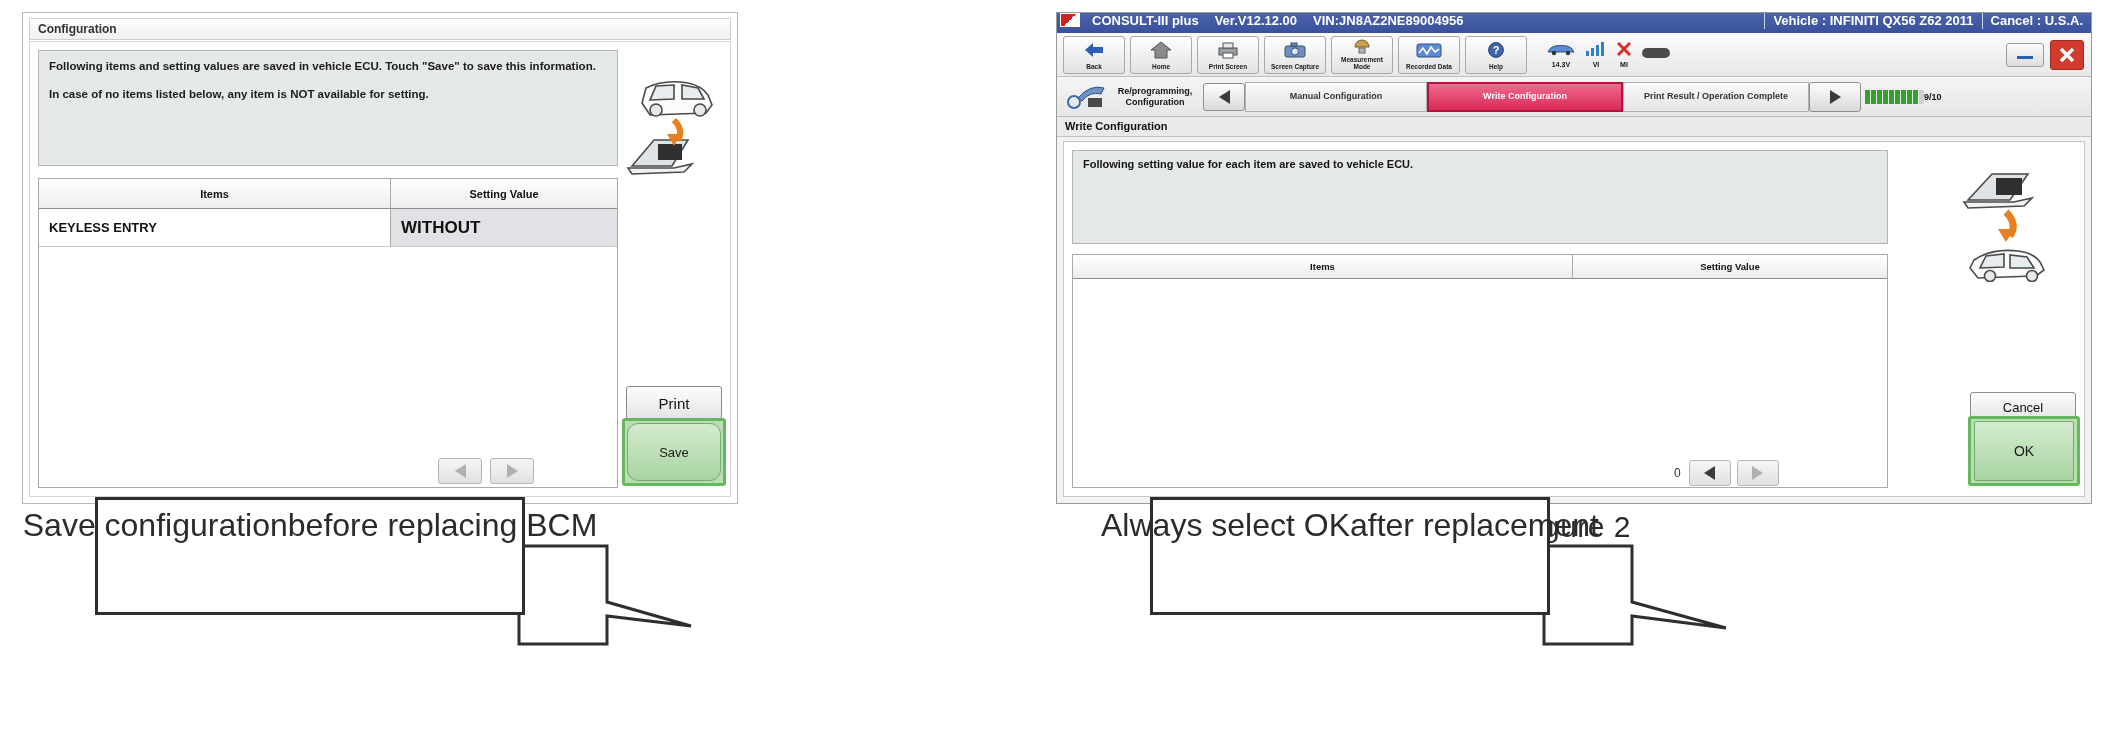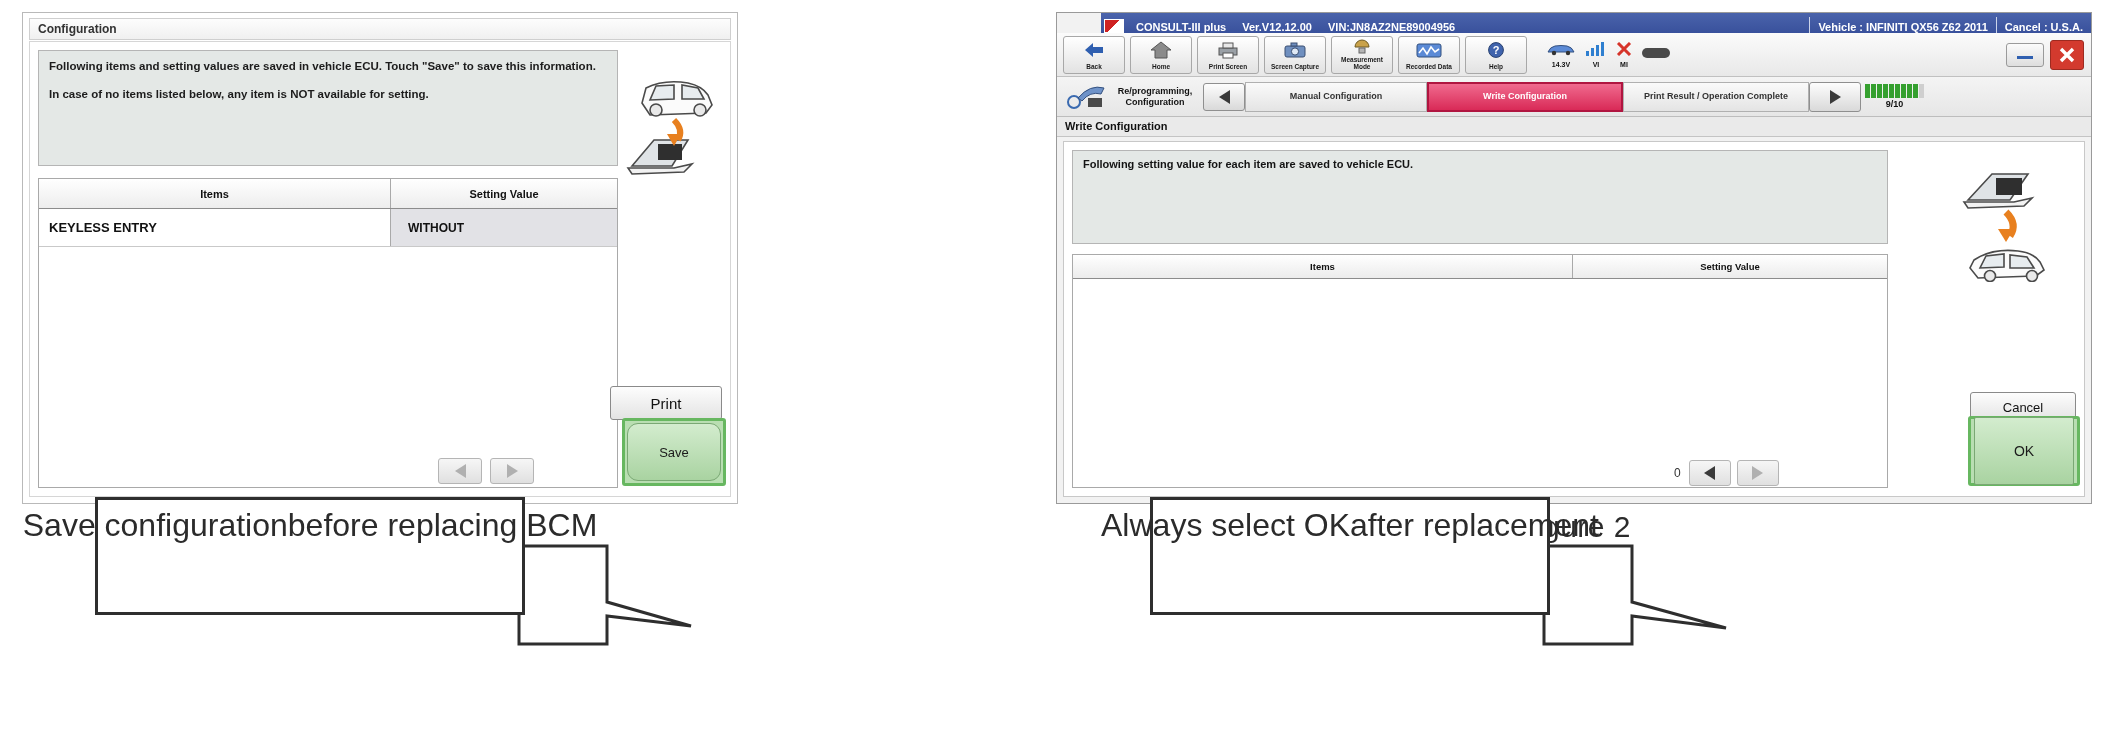--- a/index.html
+++ b/index.html
@@ -73,31 +73,31 @@
   }
   .col-item { width:352px; border-right:1px solid #a9a9a9; }
   .col-val  { flex:1; }
   .tbl-row { display:flex; height:38px; border-bottom:1px solid #c9c9c9; }
   .tbl-row .cell-item {
     width:352px; border-right:1px solid #a9a9a9;
     display:flex; align-items:center; padding-left:10px;
     font-size:13px; font-weight:700; color:#111; background:#ffffff;
   }
   .tbl-row .cell-val {
-    flex:1; display:flex; align-items:center; padding-left:17px;
-    font-size:12px; font-weight:700; color:#111; background:#e2e2e6;
+    flex:1; display:flex; align-items:center; padding-left:10px;
+    font-size:17px; font-weight:700; color:#111; background:#e2e2e6;
   }
 
   
   .graphic1 { position:absolute; right:4px; top:28px; width:110px; height:120px; }
   .graphic2 { position:absolute; right:14px; top:22px; width:120px; height:118px; }
 
   
   .btn-print {
-    position:absolute; right:8px; top:344px; width:112px; height:34px;
+    position:absolute; right:8px; top:344px; width:96px; height:34px;
     border:1px solid #8a8a8a; border-radius:3px;
     background:linear-gradient(#fdfdfd,#e3e3e3);
     font-size:15px; color:#111;
     display:flex; align-items:center; justify-content:center;margin-left:44px;
   }
   .btn-save-wrap {
     position:absolute; right:4px; bottom:10px; width:104px; height:68px;
     border:3px solid #67b760; border-radius:3px;
     background:#b9deb2;
     display:flex; align-items:center; justify-content:center;
@@ -137,22 +137,22 @@
 
   
   .win2 {
     position:absolute; inset:0;
     background:#f2f2f2;
     border:1px solid #9a9a9a;
   }
   .titlebar {
     position:absolute; left:0; top:0; right:0; height:20px;
     background:linear-gradient(#4a63ab,#39519c);
-    display:flex; align-items:flex-end;
-    color:#ffffff; font-size:11px; font-weight:700;margin-left:44px;
+    display:flex; align-items:flex-start;
+    color:#ffffff; font-size:13px; font-weight:700;
   }
   .tb-logo {
     width:20px; height:14px; margin:0 4px 0 3px;
     background:linear-gradient(135deg,#cf2222 0 50%,#ffffff 50% 100%);
     border:1px solid #ffffff;
     font-size:7px; color:#fff; text-align:center; line-height:12px;
   }
   .tb-seg { padding:0 8px; white-space:nowrap; }
   .tb-div { width:1px; height:16px; background:#ccd4ea; }
   .tb-spacer { flex:1; }
@@ -208,21 +208,21 @@
     height:30px; border:1px solid #b0b0b0;
     display:flex; align-items:center; justify-content:center; text-align:center;
     font-size:9px; font-weight:700; color:#333;
     background:linear-gradient(#fafafa,#e4e4e4);
     padding:0 6px; line-height:1.12;
   }
   .flow-step.active {
     background:linear-gradient(#f06a8e,#d92a57);
     color:#ffffff; border:2px solid #b01540;
   }
-  .progress-wrap { display:flex; flex-direction:column; align-items:center; margin-left:4px; margin-right:8px; }
+  .progress-wrap { display:flex; flex-direction:row; align-items:center; margin-left:4px; margin-right:8px; }
   .pbar { display:flex; gap:1px; }
   .pbar i { display:block; width:5px; height:14px; background:#35a02f; }
   .pbar i.off { background:#cfcfcf; }
   .pnum { font-size:9px; font-weight:700; color:#111; margin-top:1px; }
 
   .subhdr {
     position:absolute; left:0; top:104px; right:0; height:20px;
     background:#eaeaea; border-bottom:1px solid #c4c4c4;
     font-size:11px; font-weight:700; color:#111;
     padding:3px 0 0 8px;
@@ -253,21 +253,21 @@
     background:linear-gradient(#fdfdfd,#e3e3e3);
     font-size:13px; color:#111;
     display:flex; align-items:center; justify-content:center;
   }
   .btn-ok-wrap {
     position:absolute; right:4px; bottom:10px; width:112px; height:70px;
     border:3px solid #67b760; border-radius:3px; background:#b9deb2;
     display:flex; align-items:center; justify-content:center;
   }
   .btn-ok {
-    width:100px; height:68px;
+    width:100px; height:60px;
     border:1px solid #7aa874; border-radius:2px;
     background:linear-gradient(#d3ecce,#a9d3a1);
     display:flex; align-items:center; justify-content:center;
     font-size:14px; color:#1b1b1b;
   }
   .nav2 { position:absolute; left:610px; bottom:10px; display:flex; align-items:center; gap:6px; }
   .nav2 .zero { font-size:12px; color:#333; margin-right:2px; }
   .nav2 .na {
     width:42px; height:26px; border:1px solid #b5b5b5; border-radius:3px;
     background:linear-gradient(#f6f6f6,#e0e0e0);

